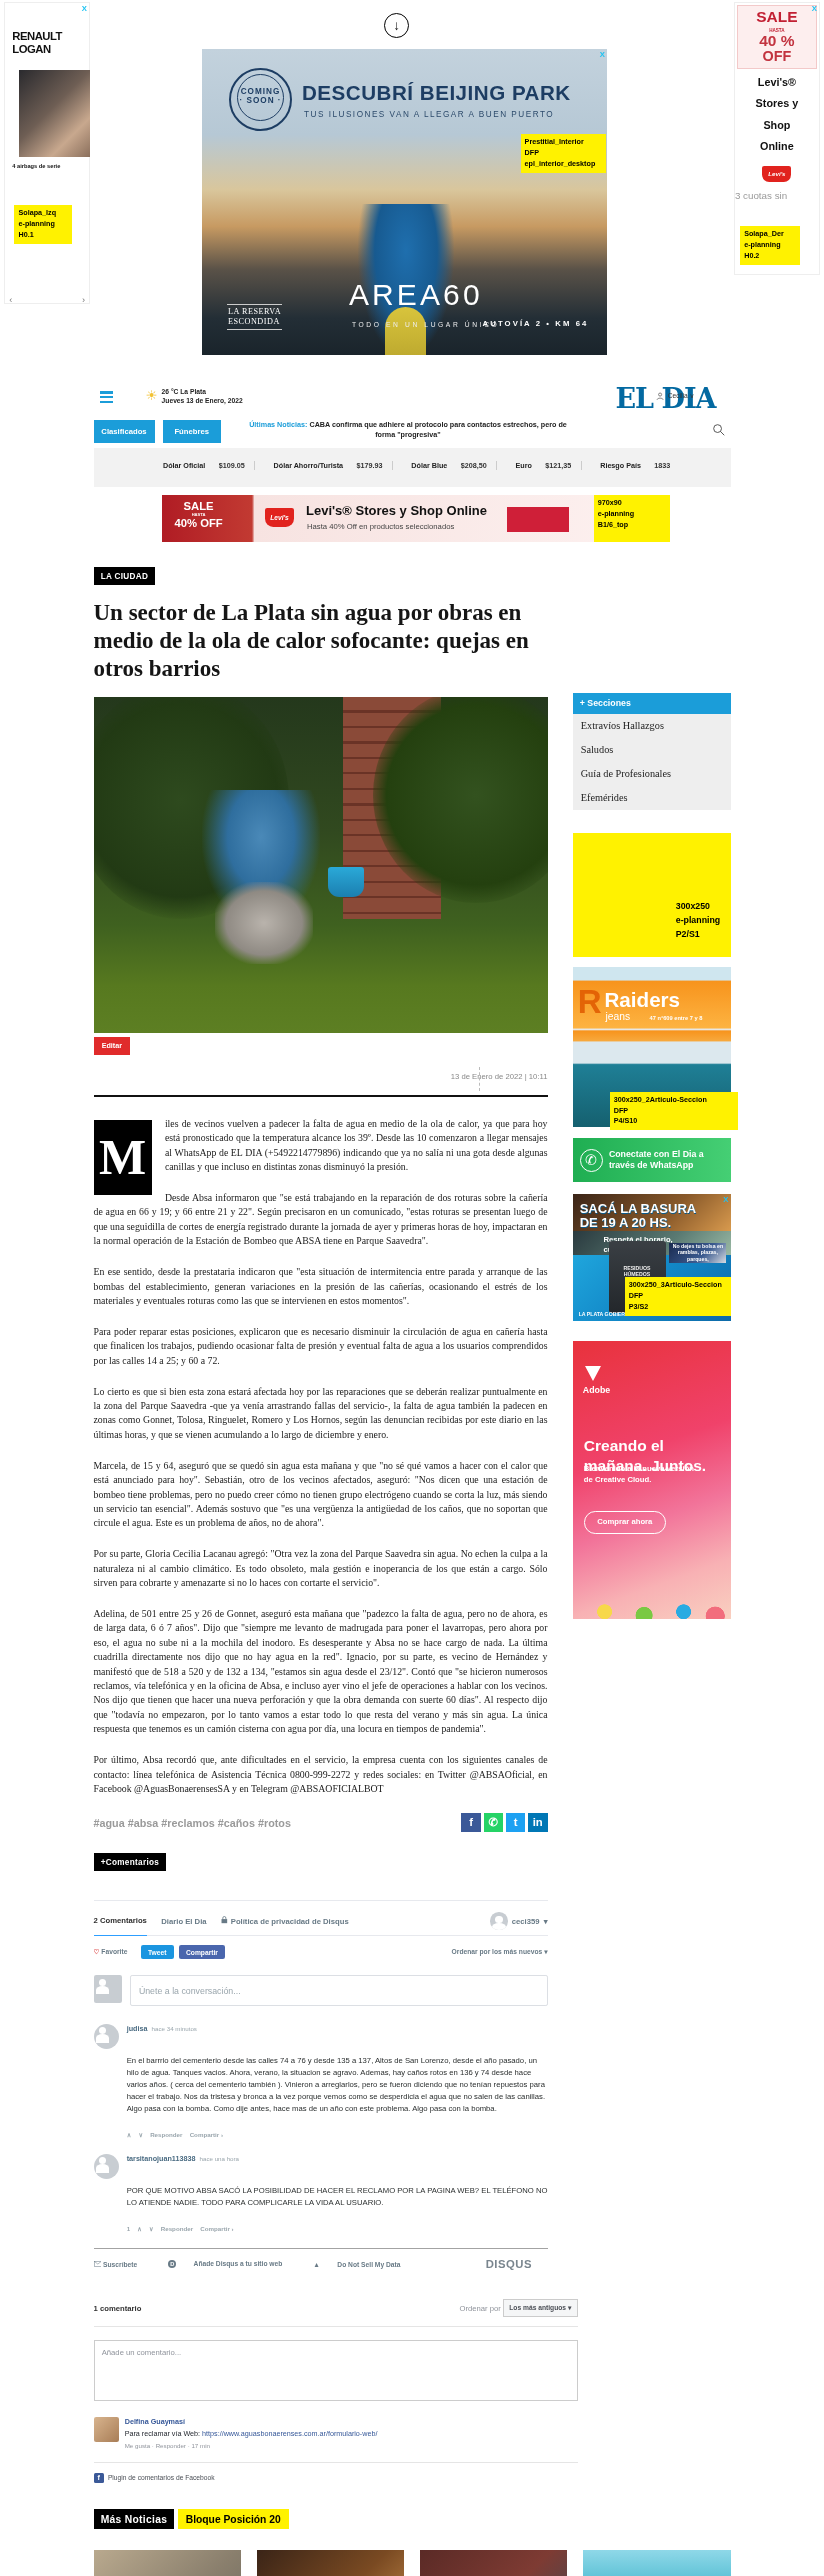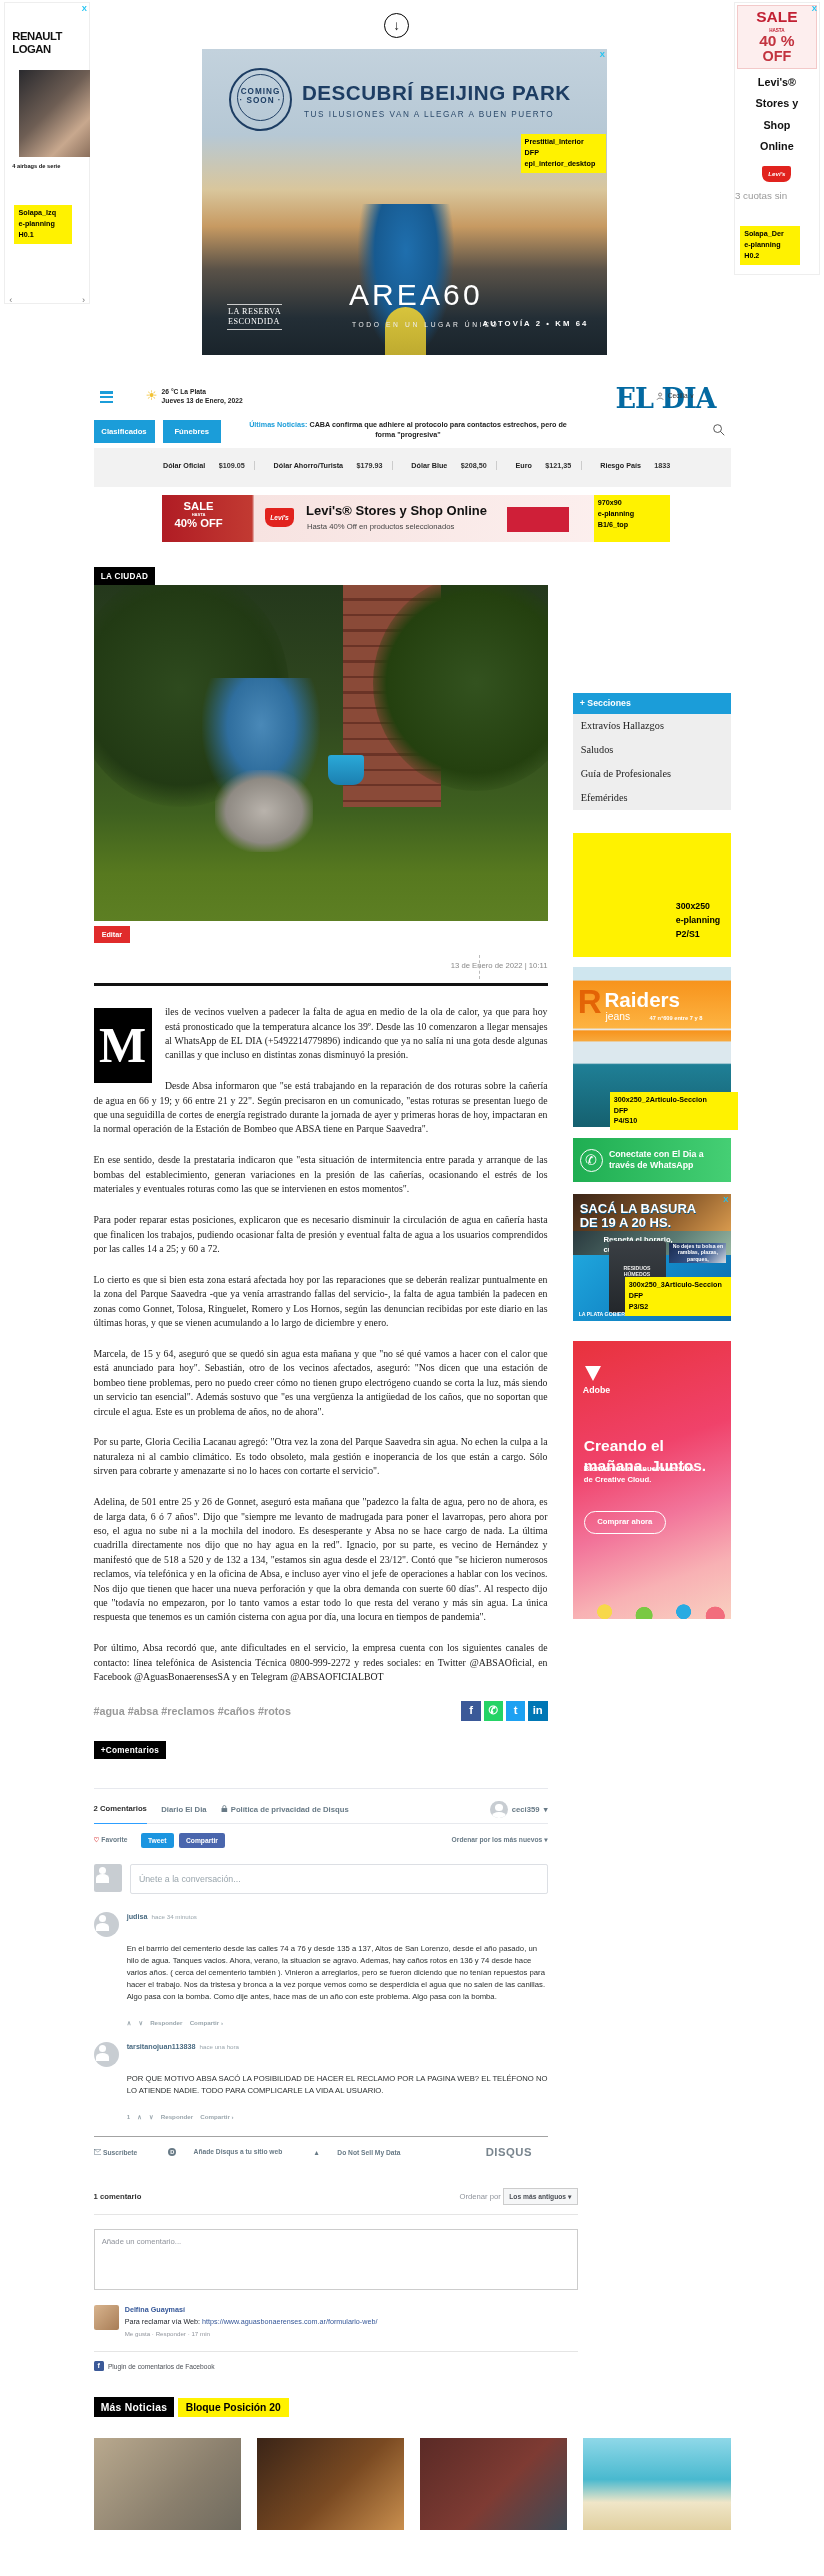--- a/index.html
+++ b/index.html
@@ -273,20 +273,21 @@
    <div class="ban-btn"></div>
    <div class="ytag">970x90
 e-planning
 B1/6_top</div>
  </div>
 </div>
 
 <div class="wrap main">
  <div class="art">
    <span class="blackbox">LA CIUDAD</span>
+   <h1 class="h1">Un sector de La Plata sin agua por obras en medio de la ola de calor sofocante: quejas en otros barrios</h1>
    <div class="hero">
      <div class="brick"></div>
      <div class="leaf" style="left:-20.6px;top:-15.5px;width:216px;height:237px;background:radial-gradient(circle,#2e4a1e 0%,#223a14 60%,rgba(0,0,0,0) 75%)"></div>
      <div class="leaf" style="right:-31px;top:-10.3px;width:206px;height:216px;background:radial-gradient(circle,#33521f 0%,#24400f 60%,rgba(0,0,0,0) 75%)"></div>
      <div class="person"></div>
      <div class="skirt"></div>
      <div class="bucket"></div>
    </div>
    <span class="editar">Editar</span>
    <div class="dateline">13 de Enero de 2022 | 10:11</div>

